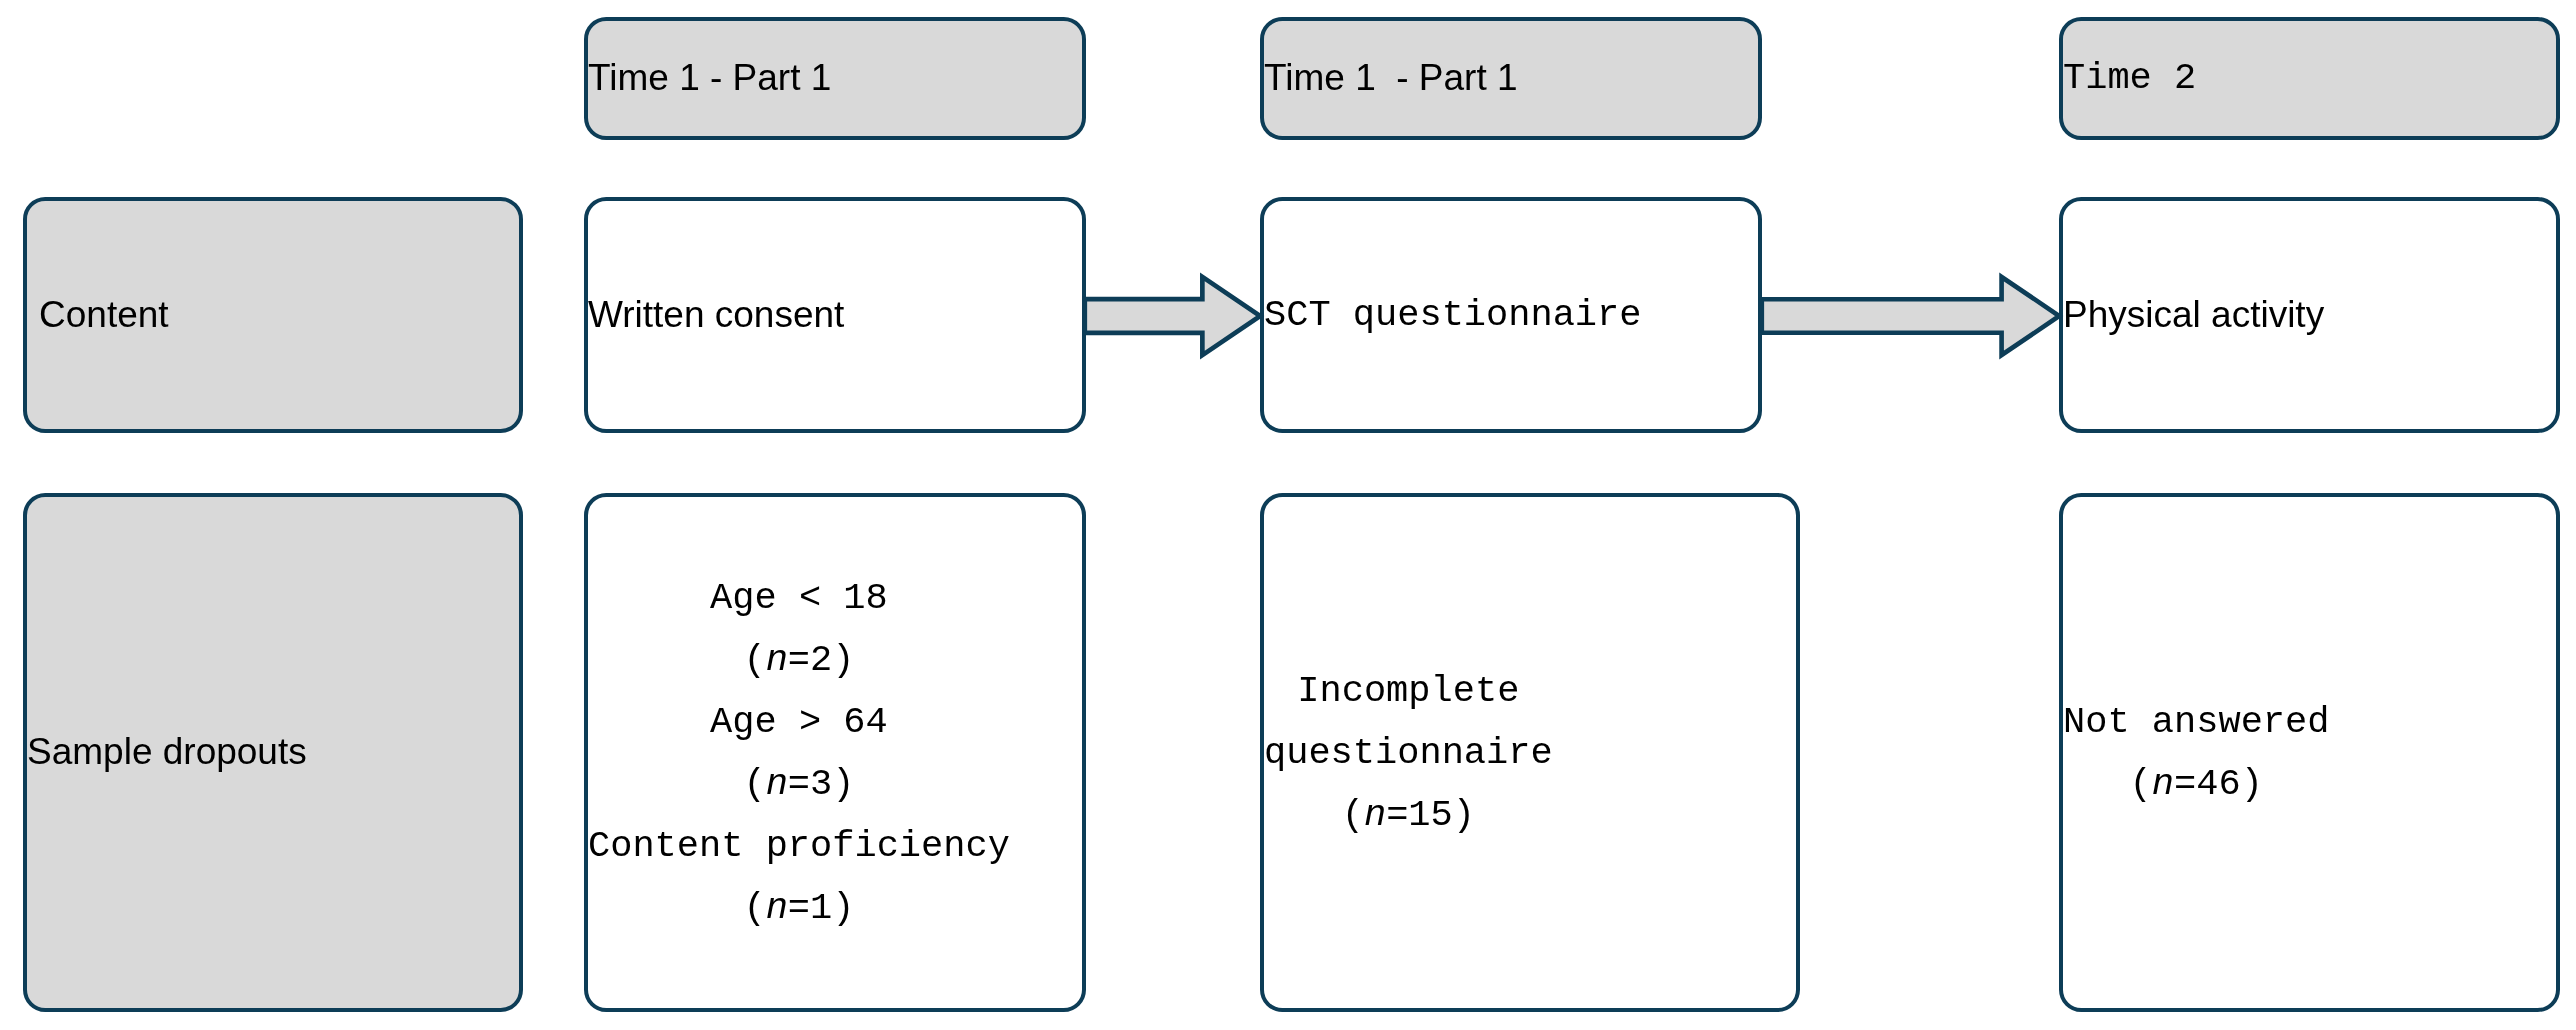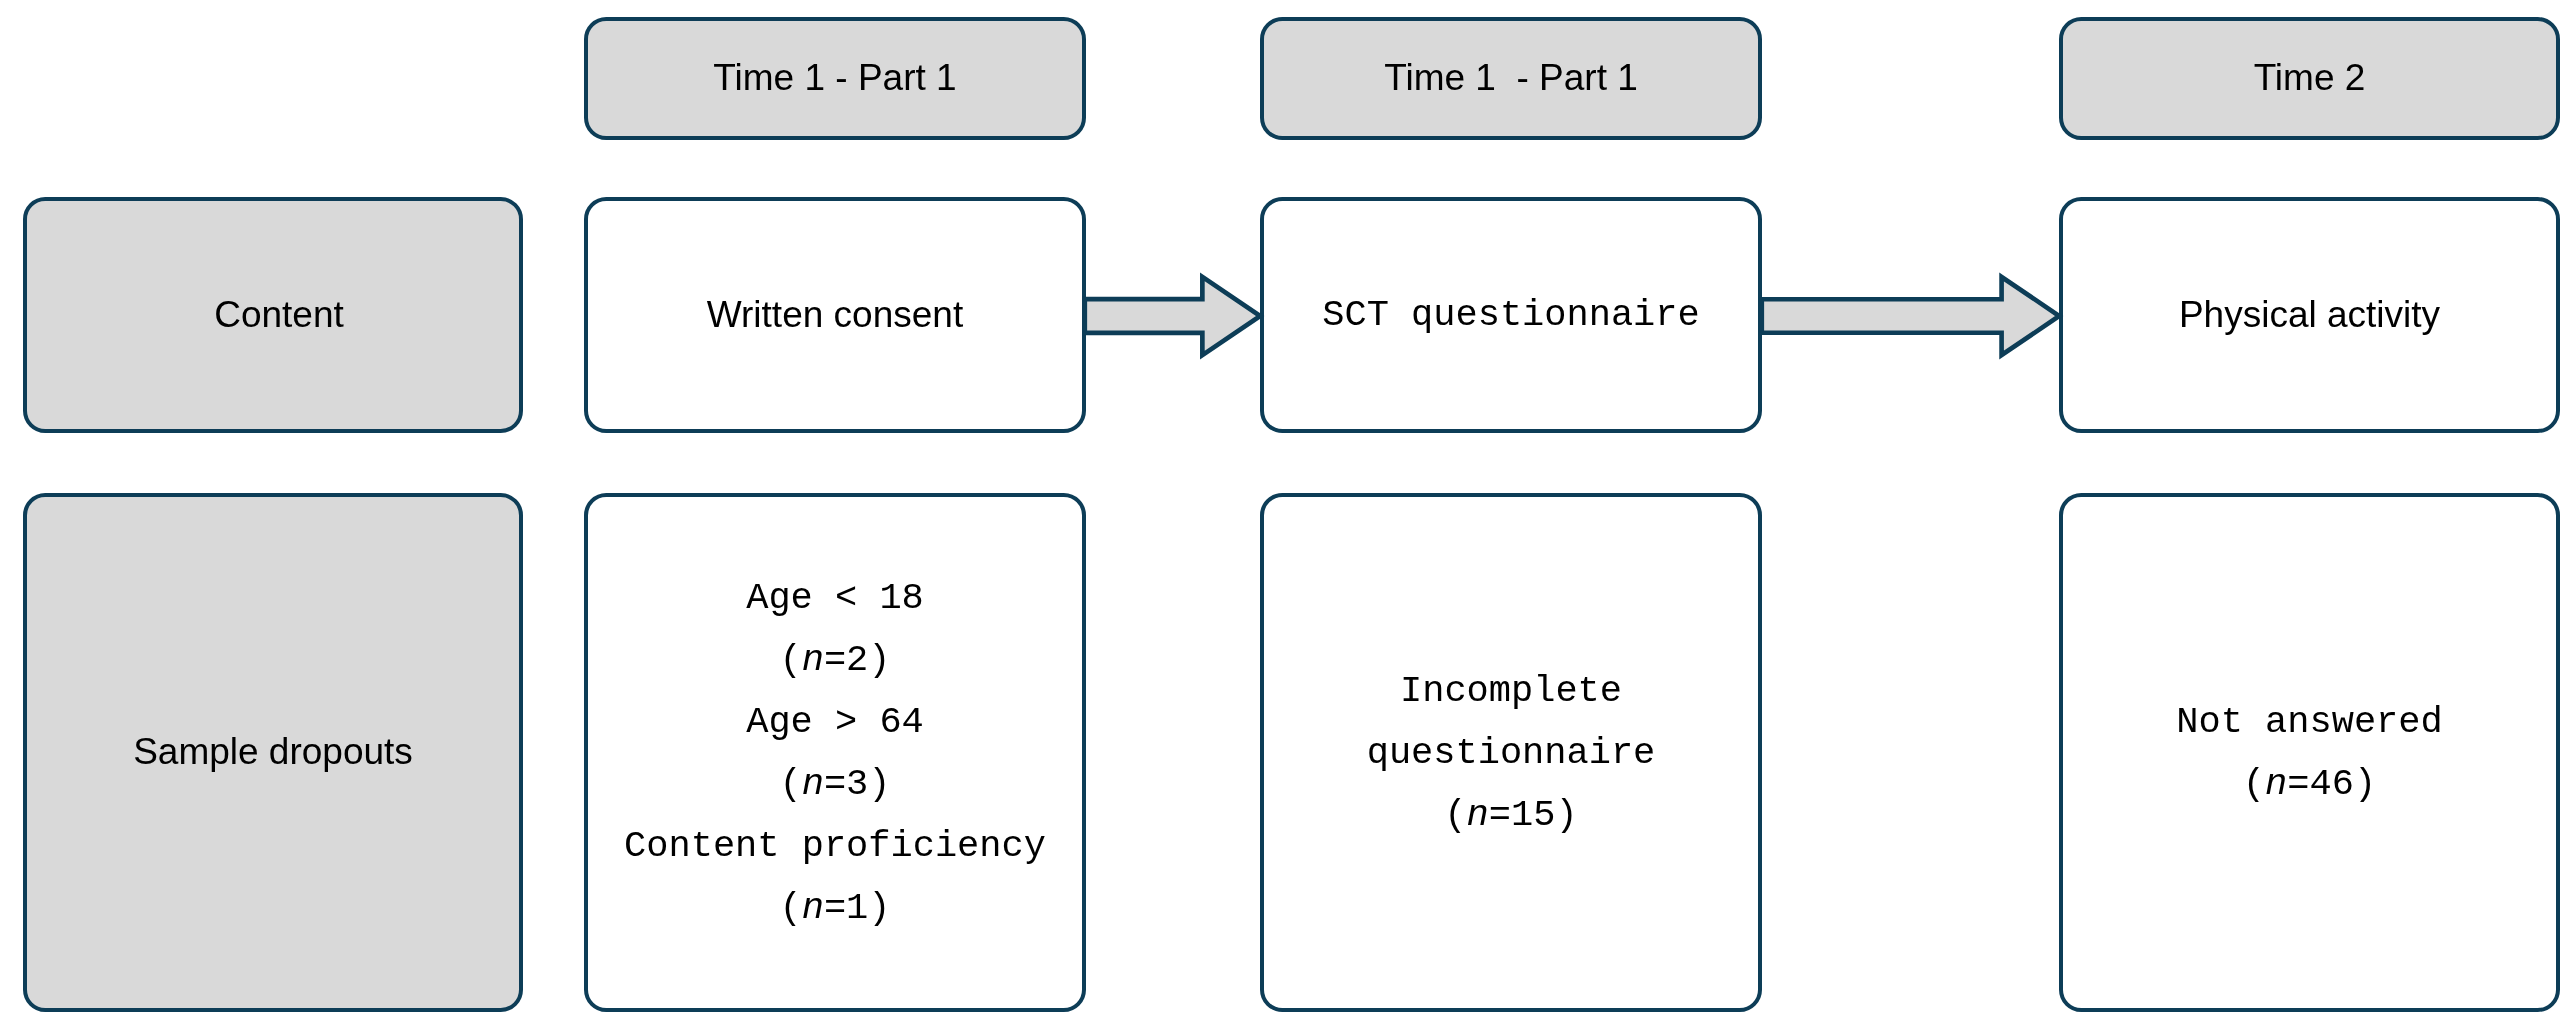--- a/index.html
+++ b/index.html
@@ -18,44 +18,44 @@
     font-family: "Liberation Sans", sans-serif;
     color: var(--text);
   }
   .box {
     position: absolute;
     box-sizing: border-box;
     border: 4.7px solid var(--box-border);
     border-radius: 22.3px;
     display: flex;
     flex-direction: column;
-    align-items: center;
+    align-items: flex-start;
     justify-content: center;
     text-align: center;
     font-size: 37px;
     line-height: 1.25;
   }
   .gray  { background: var(--gray-fill); }
   .white { background: var(--white-fill); }
   .keep-spaces { white-space: pre-wrap; }
   .lines .line { line-height: 62px; font-family: Liberation Mono, monospace; }
   .lines-wide .line { line-height: 67px; }
   
   .h1 { left: 584px;  top: 17px; width: 502px; height: 123px; }
   .h2 { left: 1260px; top: 17px; width: 502px; height: 123px; }
-  .h3 { left: 2059px; top: 17px; width: 501px; height: 123px; }
+  .h3 { left: 2059px; top: 17px; width: 501px; height: 123px; font-family: Liberation Mono, monospace; }
   
   .c0 { left: 23px;   top: 197px; width: 500px; height: 236px; padding-left: 12px; }
   .c1 { left: 584px;  top: 197px; width: 502px; height: 236px; }
   .c2 { left: 1260px; top: 197px; width: 502px; height: 236px; }
   .c3 { left: 2059px; top: 197px; width: 501px; height: 236px; }
   
   .d0 { left: 23px;   top: 493px; width: 500px; height: 519px; }
   .d1 { left: 584px;  top: 493px; width: 502px; height: 519px; }
-  .d2 { left: 1260px; top: 493px; width: 502px; height: 519px; }
+  .d2 { left: 1260px; top: 493px; width: 540px; height: 519px; }
   .d3 { left: 2059px; top: 493px; width: 501px; height: 519px; }
   
   .arrow { position: absolute; }
   .arrow svg { display: block; overflow: visible; }
   .arrow polygon {
     fill: var(--arrow-fill);
     stroke: var(--box-border);
     stroke-width: 5;
     stroke-linejoin: miter;
   }

